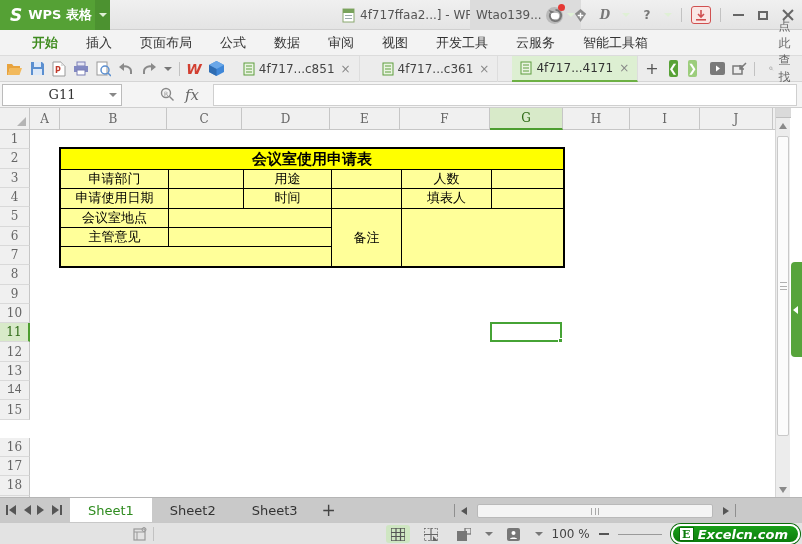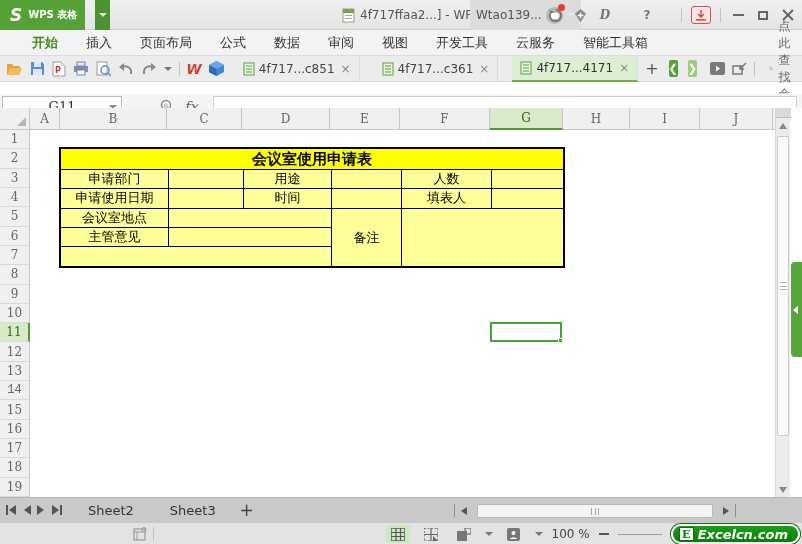--- a/index.html
+++ b/index.html
@@ -4,21 +4,21 @@
 <style>
   *{margin:0;padding:0;box-sizing:border-box;}
   html,body{width:802px;height:544px;overflow:hidden;}
   body{font-family:"DejaVu Sans","Liberation Sans",sans-serif;font-size:12px;color:#333;}
   .app{position:relative;width:802px;height:544px;background:#fff;overflow:hidden;}
 
   
   .titlebar{position:absolute;left:0;top:0;width:802px;height:30px;background:linear-gradient(#f0f0f0,#e4e4e4);border-bottom:1px solid #cfcfcf;}
   .logo{position:absolute;left:0;top:0;height:30px;display:flex;align-items:center;background:#55a135;color:#fff;padding:0 8px 0 10px;font-weight:bold;}
   .logo .s{font-size:17px;font-style:italic;margin-right:6px;}
-  .logo .nm{font-size:10px;}
+  .logo .nm{font-size:13px;}
   .logo-drop{position:absolute;left:95px;top:0;width:15px;height:30px;background:#4c9230;display:flex;align-items:center;justify-content:center;}
   .tri-d{width:0;height:0;border-left:4px solid transparent;border-right:4px solid transparent;border-top:4px solid #dff0d5;}
   .doc-title{position:absolute;left:342px;top:0;height:30px;display:flex;align-items:center;gap:5px;color:#555;font-size:12px;}
   .userbox{position:absolute;left:470px;top:0;height:30px;display:flex;align-items:center;gap:4px;background:#dcdcdc;padding:0 6px;color:#555;}
   .avatar{position:relative;width:17px;height:17px;border-radius:50%;background:#b9b9b9;}
   .avatar:after{content:"";position:absolute;left:4px;top:6px;width:9px;height:6px;background:#fff;border-radius:2px;}
   .reddot{position:absolute;right:-2px;top:-3px;width:7px;height:7px;border-radius:50%;background:#e53935;}
   .tbar-icons{position:absolute;right:0;top:0;height:30px;display:flex;align-items:center;gap:9px;padding-right:6px;color:#777;}
   .tbi{width:16px;height:16px;display:flex;align-items:center;justify-content:center;color:#777;font-weight:bold;}
   .vsep{width:1px;height:14px;background:#c2c2c2;}
@@ -42,21 +42,21 @@
   .doctabs{display:flex;align-items:stretch;height:26px;margin-left:4px;gap:14px;}
   .dtab{display:flex;align-items:center;gap:4px;padding:0 8px;font-size:12px;color:#444;border-right:1px solid #ddd;}
   .dtab.active{background:#ddefd2;border-bottom:2px solid #6db044;color:#333;}
   .dtab .x{color:#888;margin-left:2px;}
   .newtab{width:22px;display:flex;align-items:center;justify-content:center;font-size:16px;color:#555;}
   .navbtn{width:17px;height:17px;border-radius:2px;display:flex;align-items:center;justify-content:center;color:#fff;font-weight:bold;font-size:11px;margin-left:3px;}
   .navbtn.back{background:#58a237;} .navbtn.fwd{background:#9ccd7c;}
   .cmd-search{display:flex;align-items:center;gap:5px;color:#666;margin-left:8px;}
 
   
-  .formulabar{position:absolute;left:0;top:94px;width:802px;height:26px;background:#f4f4f4;border-bottom:1px solid #cfcfcf;display:flex;align-items:center;}
+  .formulabar{position:absolute;left:0;top:82px;width:802px;height:26px;background:#f4f4f4;border-bottom:1px solid #cfcfcf;display:flex;align-items:center;}
   .namebox{position:relative;width:120px;height:22px;margin-left:2px;background:#fff;border:1px solid #bbb;display:flex;align-items:center;justify-content:center;font-family:"DejaVu Serif",serif;font-size:13px;color:#333;}
   .namebox .tri-d{position:absolute;right:4px;border-top-color:#888;}
   .fb-icons{display:flex;align-items:center;gap:10px;margin-left:38px;color:#777;}
   .fx{font-family:"DejaVu Serif",serif;font-style:italic;font-size:15px;color:#666;}
   .fml-input{flex:1;height:22px;background:#fff;border:1px solid #cfcfcf;margin:0 5px 0 14px;}
 
   
   .sheetzone{position:absolute;left:0;top:108px;width:802px;height:389px;background:#fff;}
   .corner{position:absolute;left:0;top:0;width:30px;height:22px;background:#f0f0f0;border-right:1px solid #c6c6c6;border-bottom:1px solid #c6c6c6;}
   .corner:after{content:"";position:absolute;right:3px;bottom:3px;width:0;height:0;border-left:9px solid transparent;border-bottom:9px solid #b5b5b5;}
@@ -358,21 +358,21 @@
         <div class="rowh" style="height: 19.32px;">6</div>
         <div class="rowh" style="height: 19.32px;">7</div>
         <div class="rowh" style="height: 19.32px;">8</div>
         <div class="rowh" style="height: 19.32px;">9</div>
         <div class="rowh" style="height: 19.32px;">10</div>
         <div class="rowh sel" style="height: 19.32px;">11</div>
         <div class="rowh" style="height: 19.32px;">12</div>
         <div class="rowh" style="height: 19.32px;">13</div>
         <div class="rowh" style="height: 19.32px; font-family: Liberation Mono, monospace;">14</div>
         <div class="rowh" style="height: 19.32px;">15</div>
-        <div class="rowh" style="height: 19.32px;">16</div>
+        <div class="rowh" style="height: 19.32px; margin-top: 18px;">16</div>
         <div class="rowh" style="height: 19.32px;">17</div>
         <div class="rowh" style="height: 19.32px;">18</div>
         <div class="rowh" style="height: 19.32px;">19</div>
       </div>
 
     <div class="formtable">
       <div class="ft-title">会议室使用申请表</div>
 
       <div class="ftc" style="grid-column:1;grid-row:2;">申请部门</div>
       <div class="ftc" style="grid-column:2;grid-row:2;"></div>
@@ -425,20 +425,21 @@
         </svg>
       <svg width="8" height="10" viewBox="0 0 8 10">
           <path d="M0 0l7 5-7 5z" fill="#555"></path>
         </svg>
       <svg width="11" height="10" viewBox="0 0 11 10">
           <path d="M1 0l7 5-7 5z" fill="#555"></path>
           <rect x="9" y="0" width="2" height="10" fill="#555"></rect>
         </svg>
     </div>
     <div class="stabs" id="sheet-tabs">
+        <div class="stab active">Sheet1</div>
         <div class="stab">Sheet2</div>
         <div class="stab">Sheet3</div>
       </div>
     <span class="saddtab">+</span>
 
     <div class="hscroll">
       <span class="hsep"></span>
       <span class="harr l"></span>
       <span class="hthumb">
           <span class="hgrip"></span>

